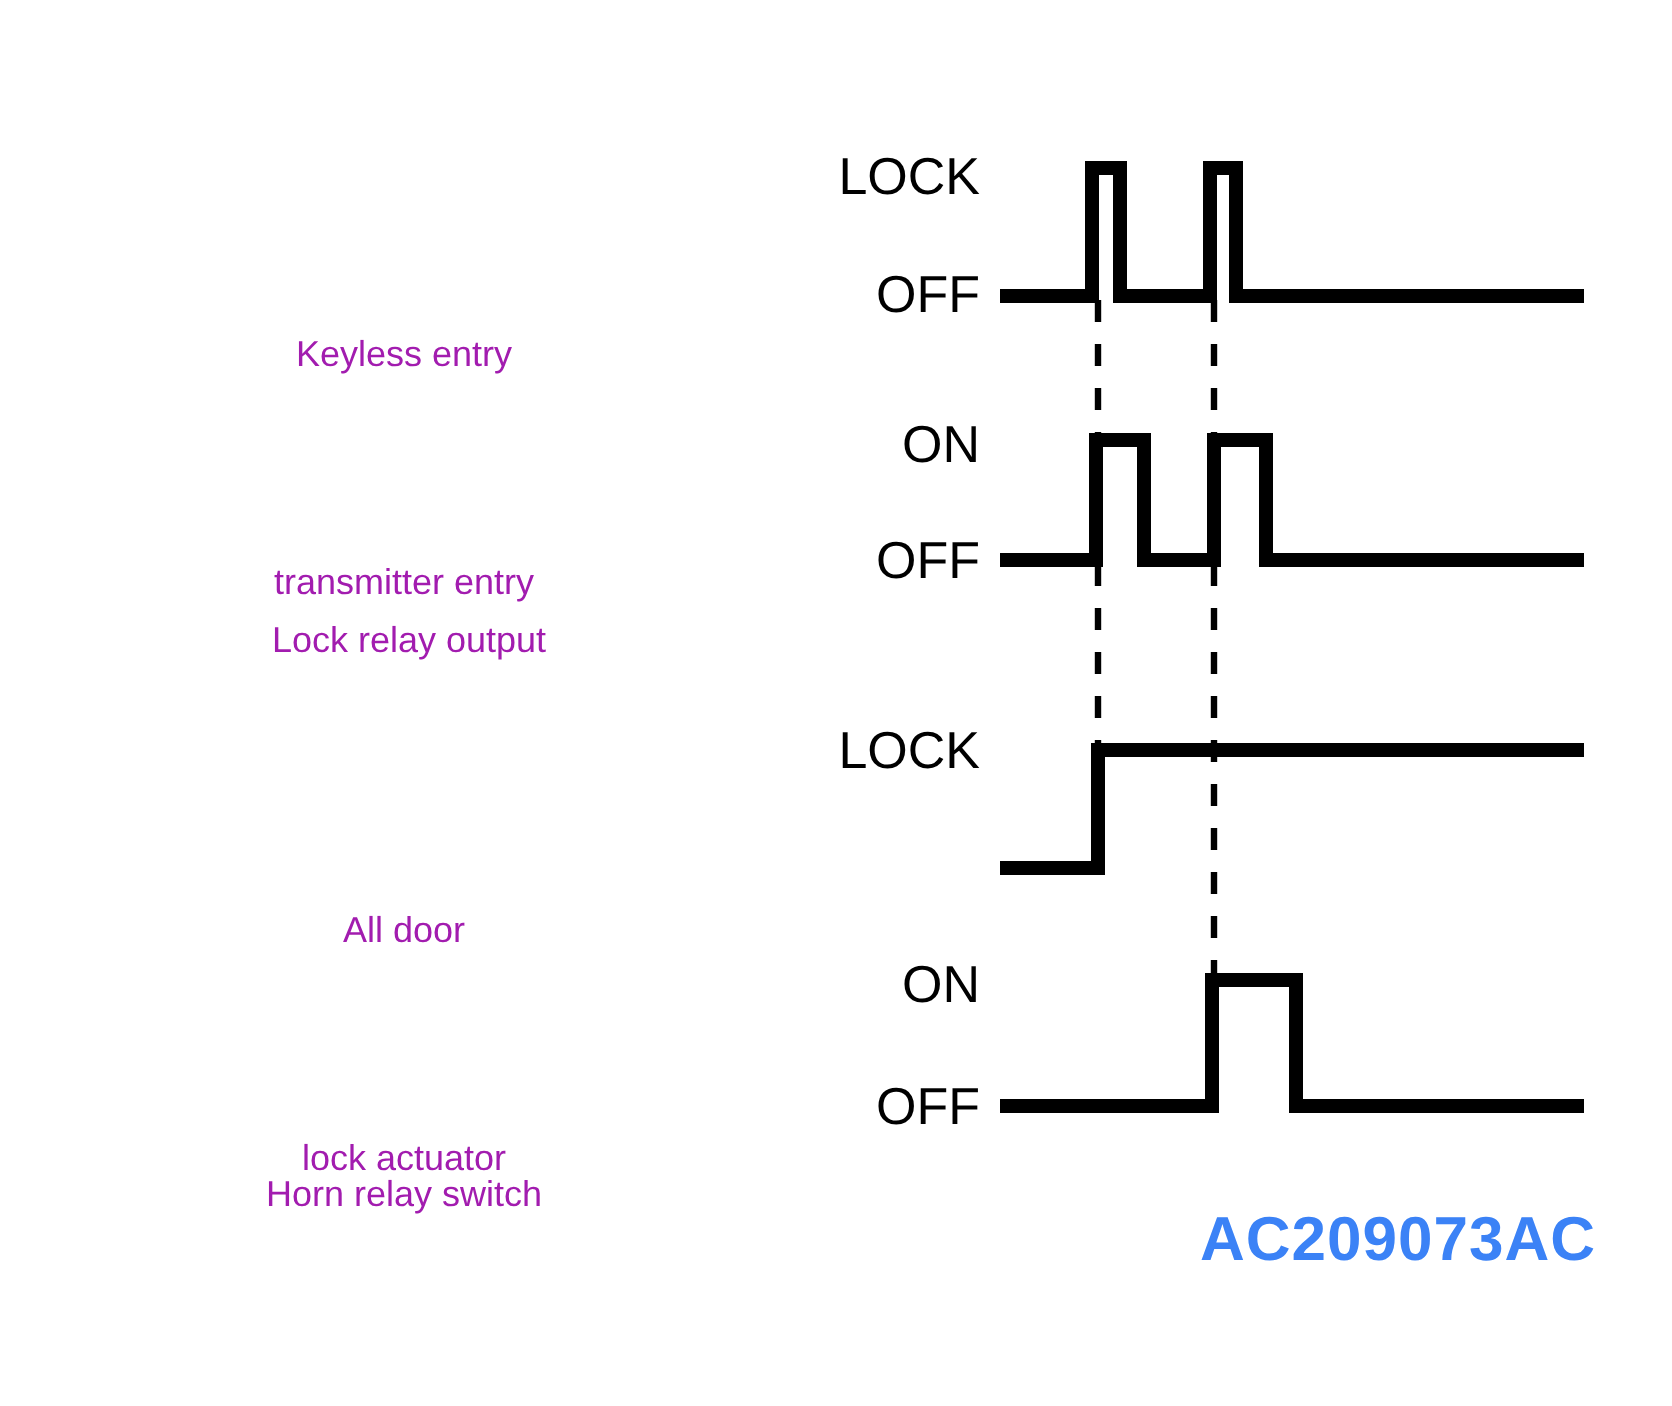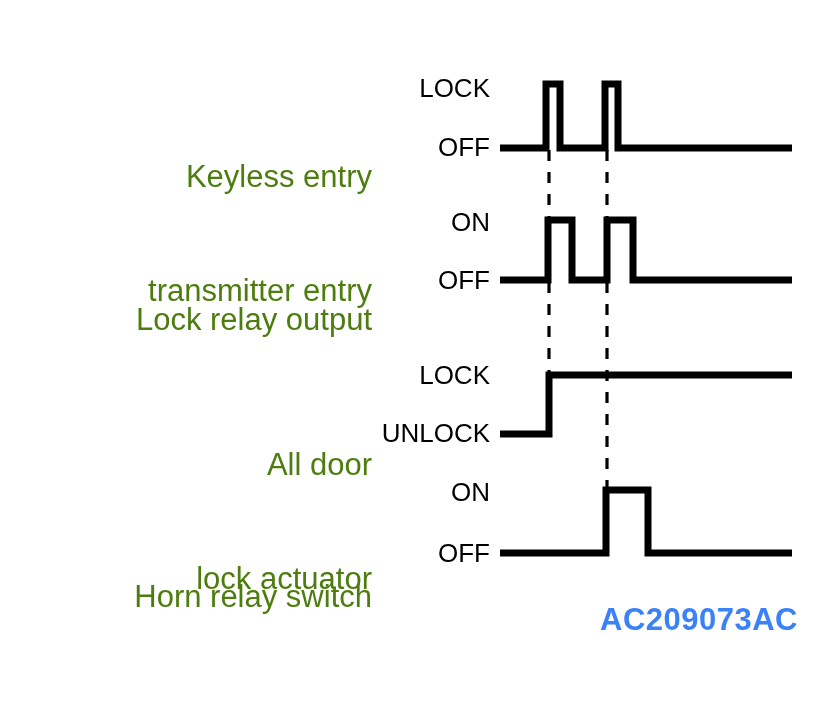--- a/index.html
+++ b/index.html
@@ -17,25 +17,25 @@
   }
   #diagram-root {
     position: absolute;
     left: 0;
     top: 0;
     width: 836px;
     height: 703px;
   }
   .row-label {
     position: absolute;
-    font-size: 31px;
+    font-size: 18px;
     line-height: 38px;
-    color: #4d7c0f;
+    color: #a21caf;
     white-space: pre;
-    text-align: right;
+    text-align: center;
   }
   .state-label {
     position: absolute;
     font-size: 26px;
     line-height: 28px;
     color: #000000;
     white-space: pre;
     text-align: right;
   }
   #ref-code {
@@ -92,21 +92,20 @@
     <div>Horn relay switch</div>
   </div>
 
   <div class="state-label" style="left:250px; top:74px; width:240px;">LOCK</div>
   <div class="state-label" style="left:250px; top:133px; width:240px;">OFF</div>
 
   <div class="state-label" style="left:250px; top:208px; width:240px;">ON</div>
   <div class="state-label" style="left:250px; top:266px; width:240px;">OFF</div>
 
   <div class="state-label" style="left:250px; top:361px; width:240px;">LOCK</div>
-  <div class="state-label" style="left:250px; top:419px; width:240px;">UNLOCK</div>
 
   <div class="state-label" style="left:250px; top:478px; width:240px;">ON</div>
   <div class="state-label" style="left:250px; top:539px; width:240px;">OFF</div>
 
   <svg id="waveforms" viewBox="0 0 836 703" xmlns="http://www.w3.org/2000/svg">
     <g>
       <path class="marker-line" id="marker-0" d="M 549 150 L 549 436"></path>
       <path class="marker-line" id="marker-1" d="M 607 150 L 607 553"></path>
     </g>
     <g>

